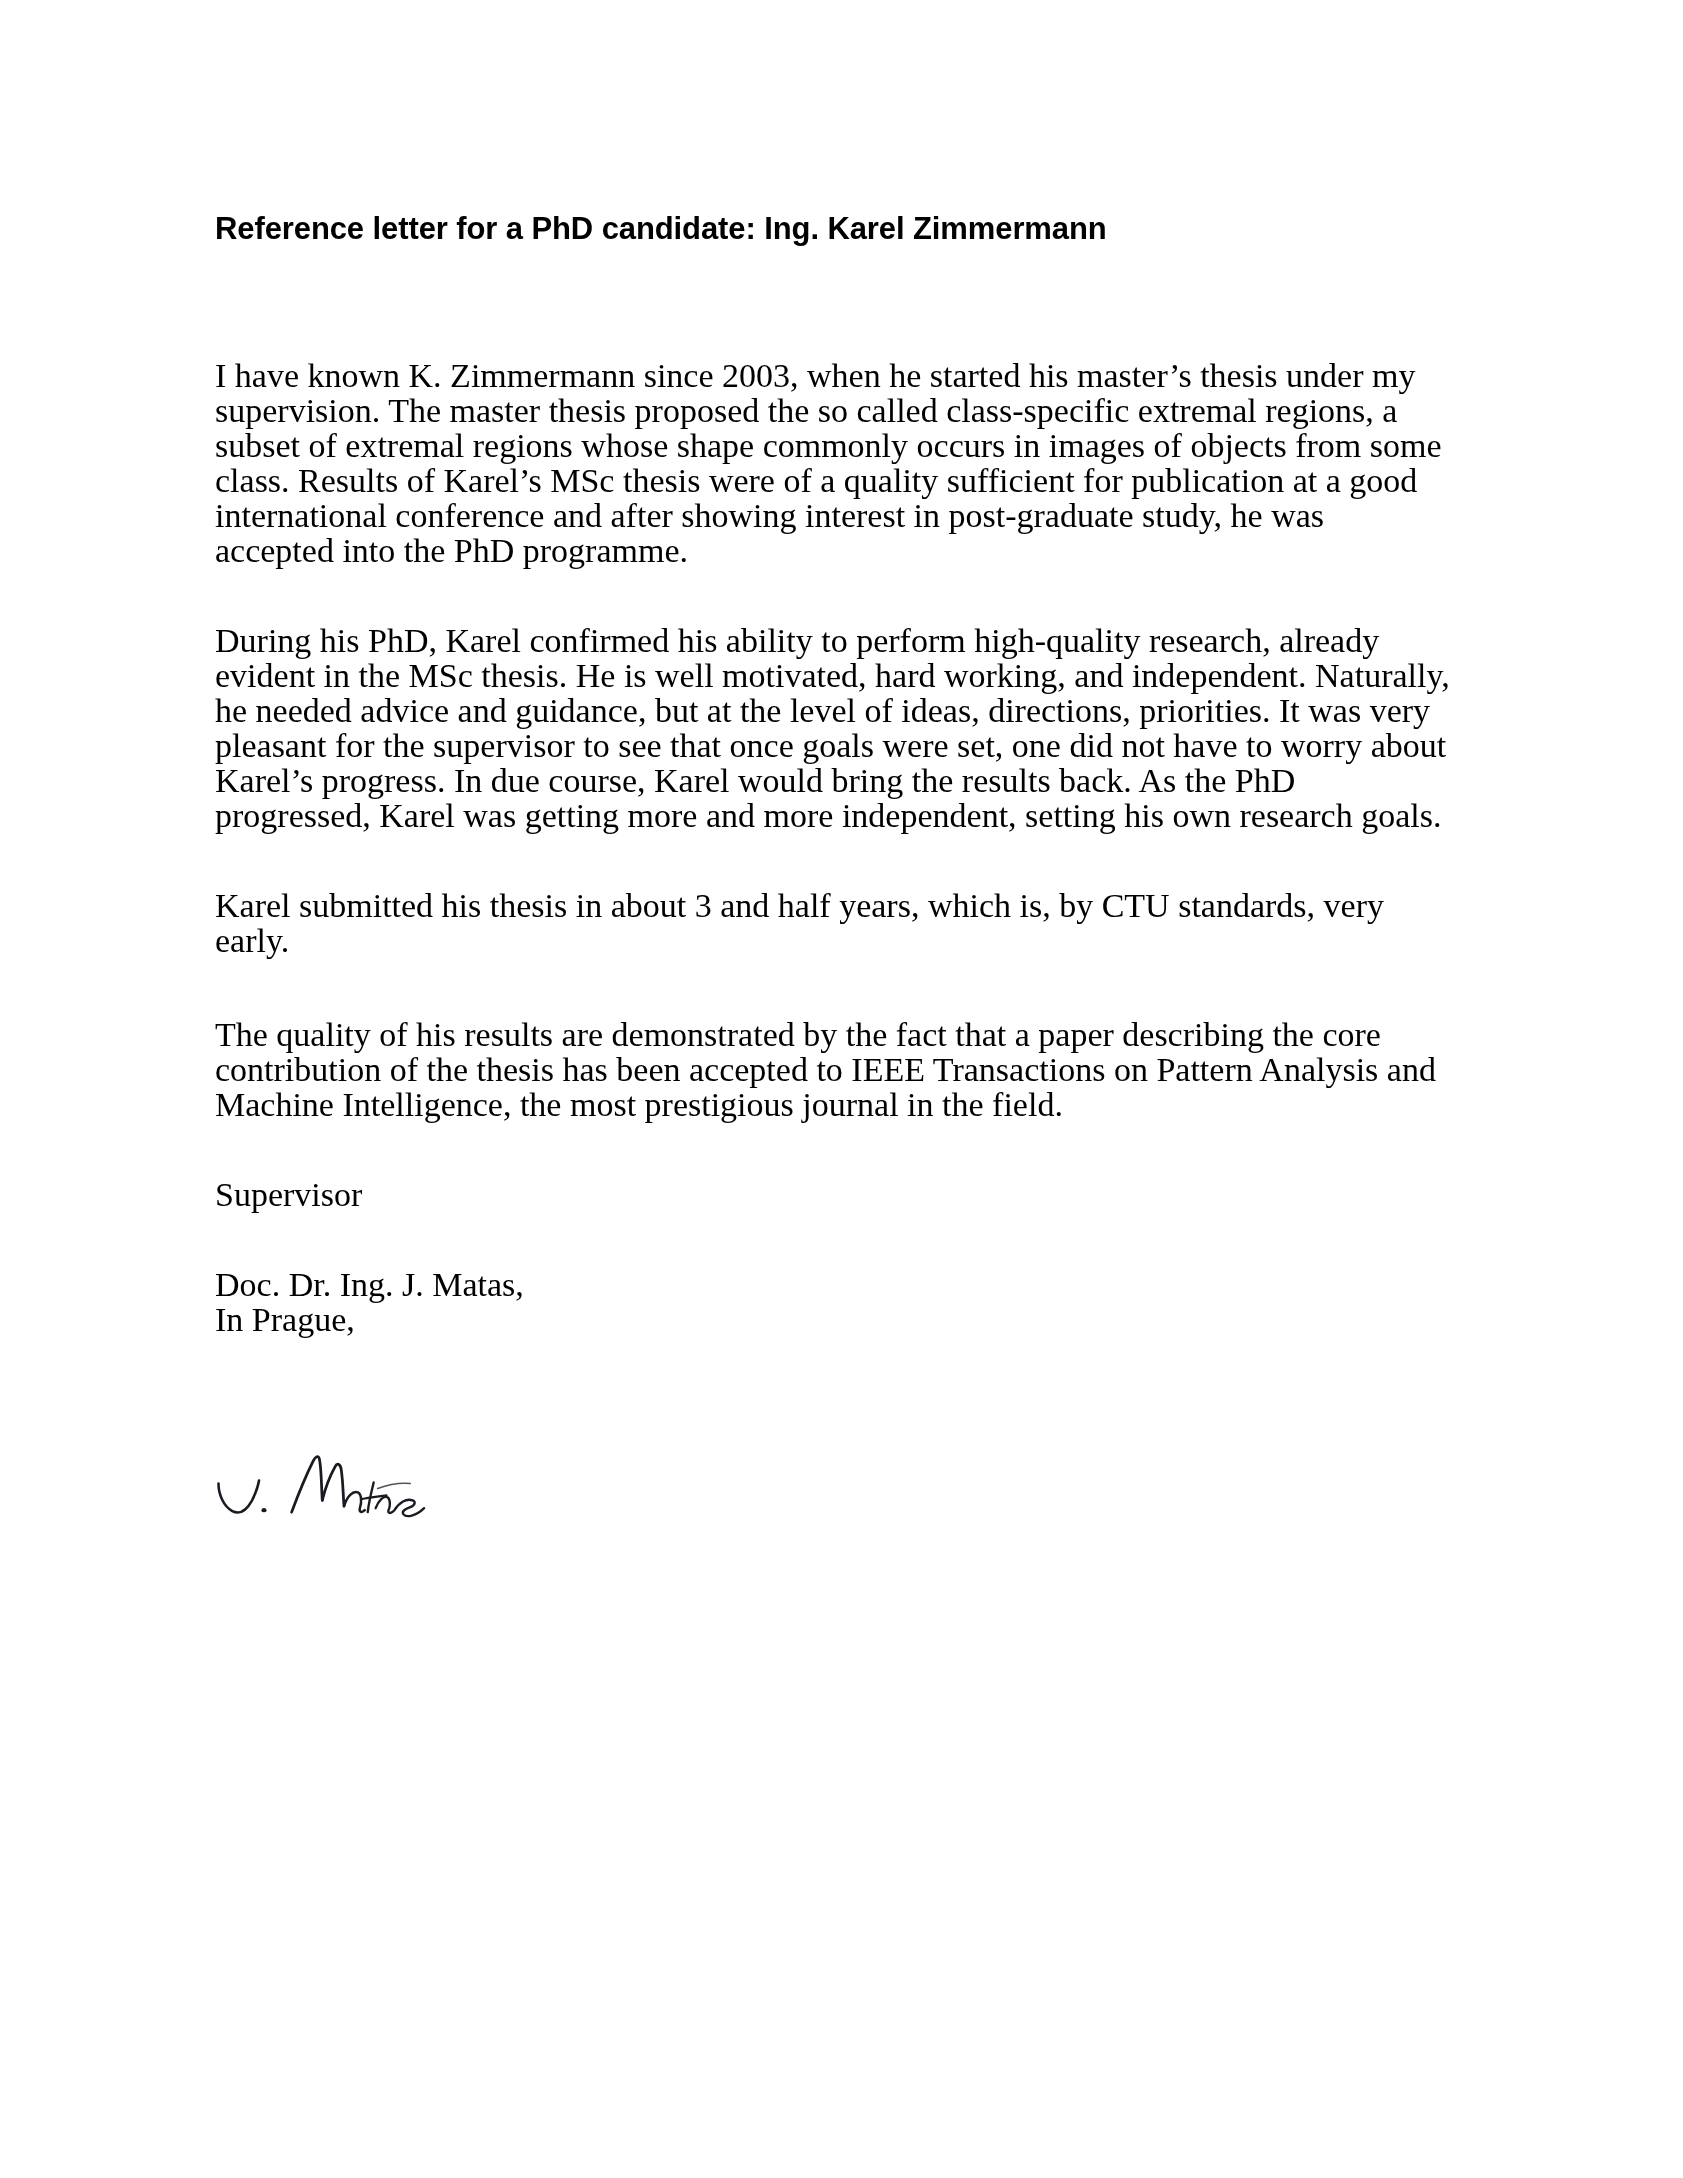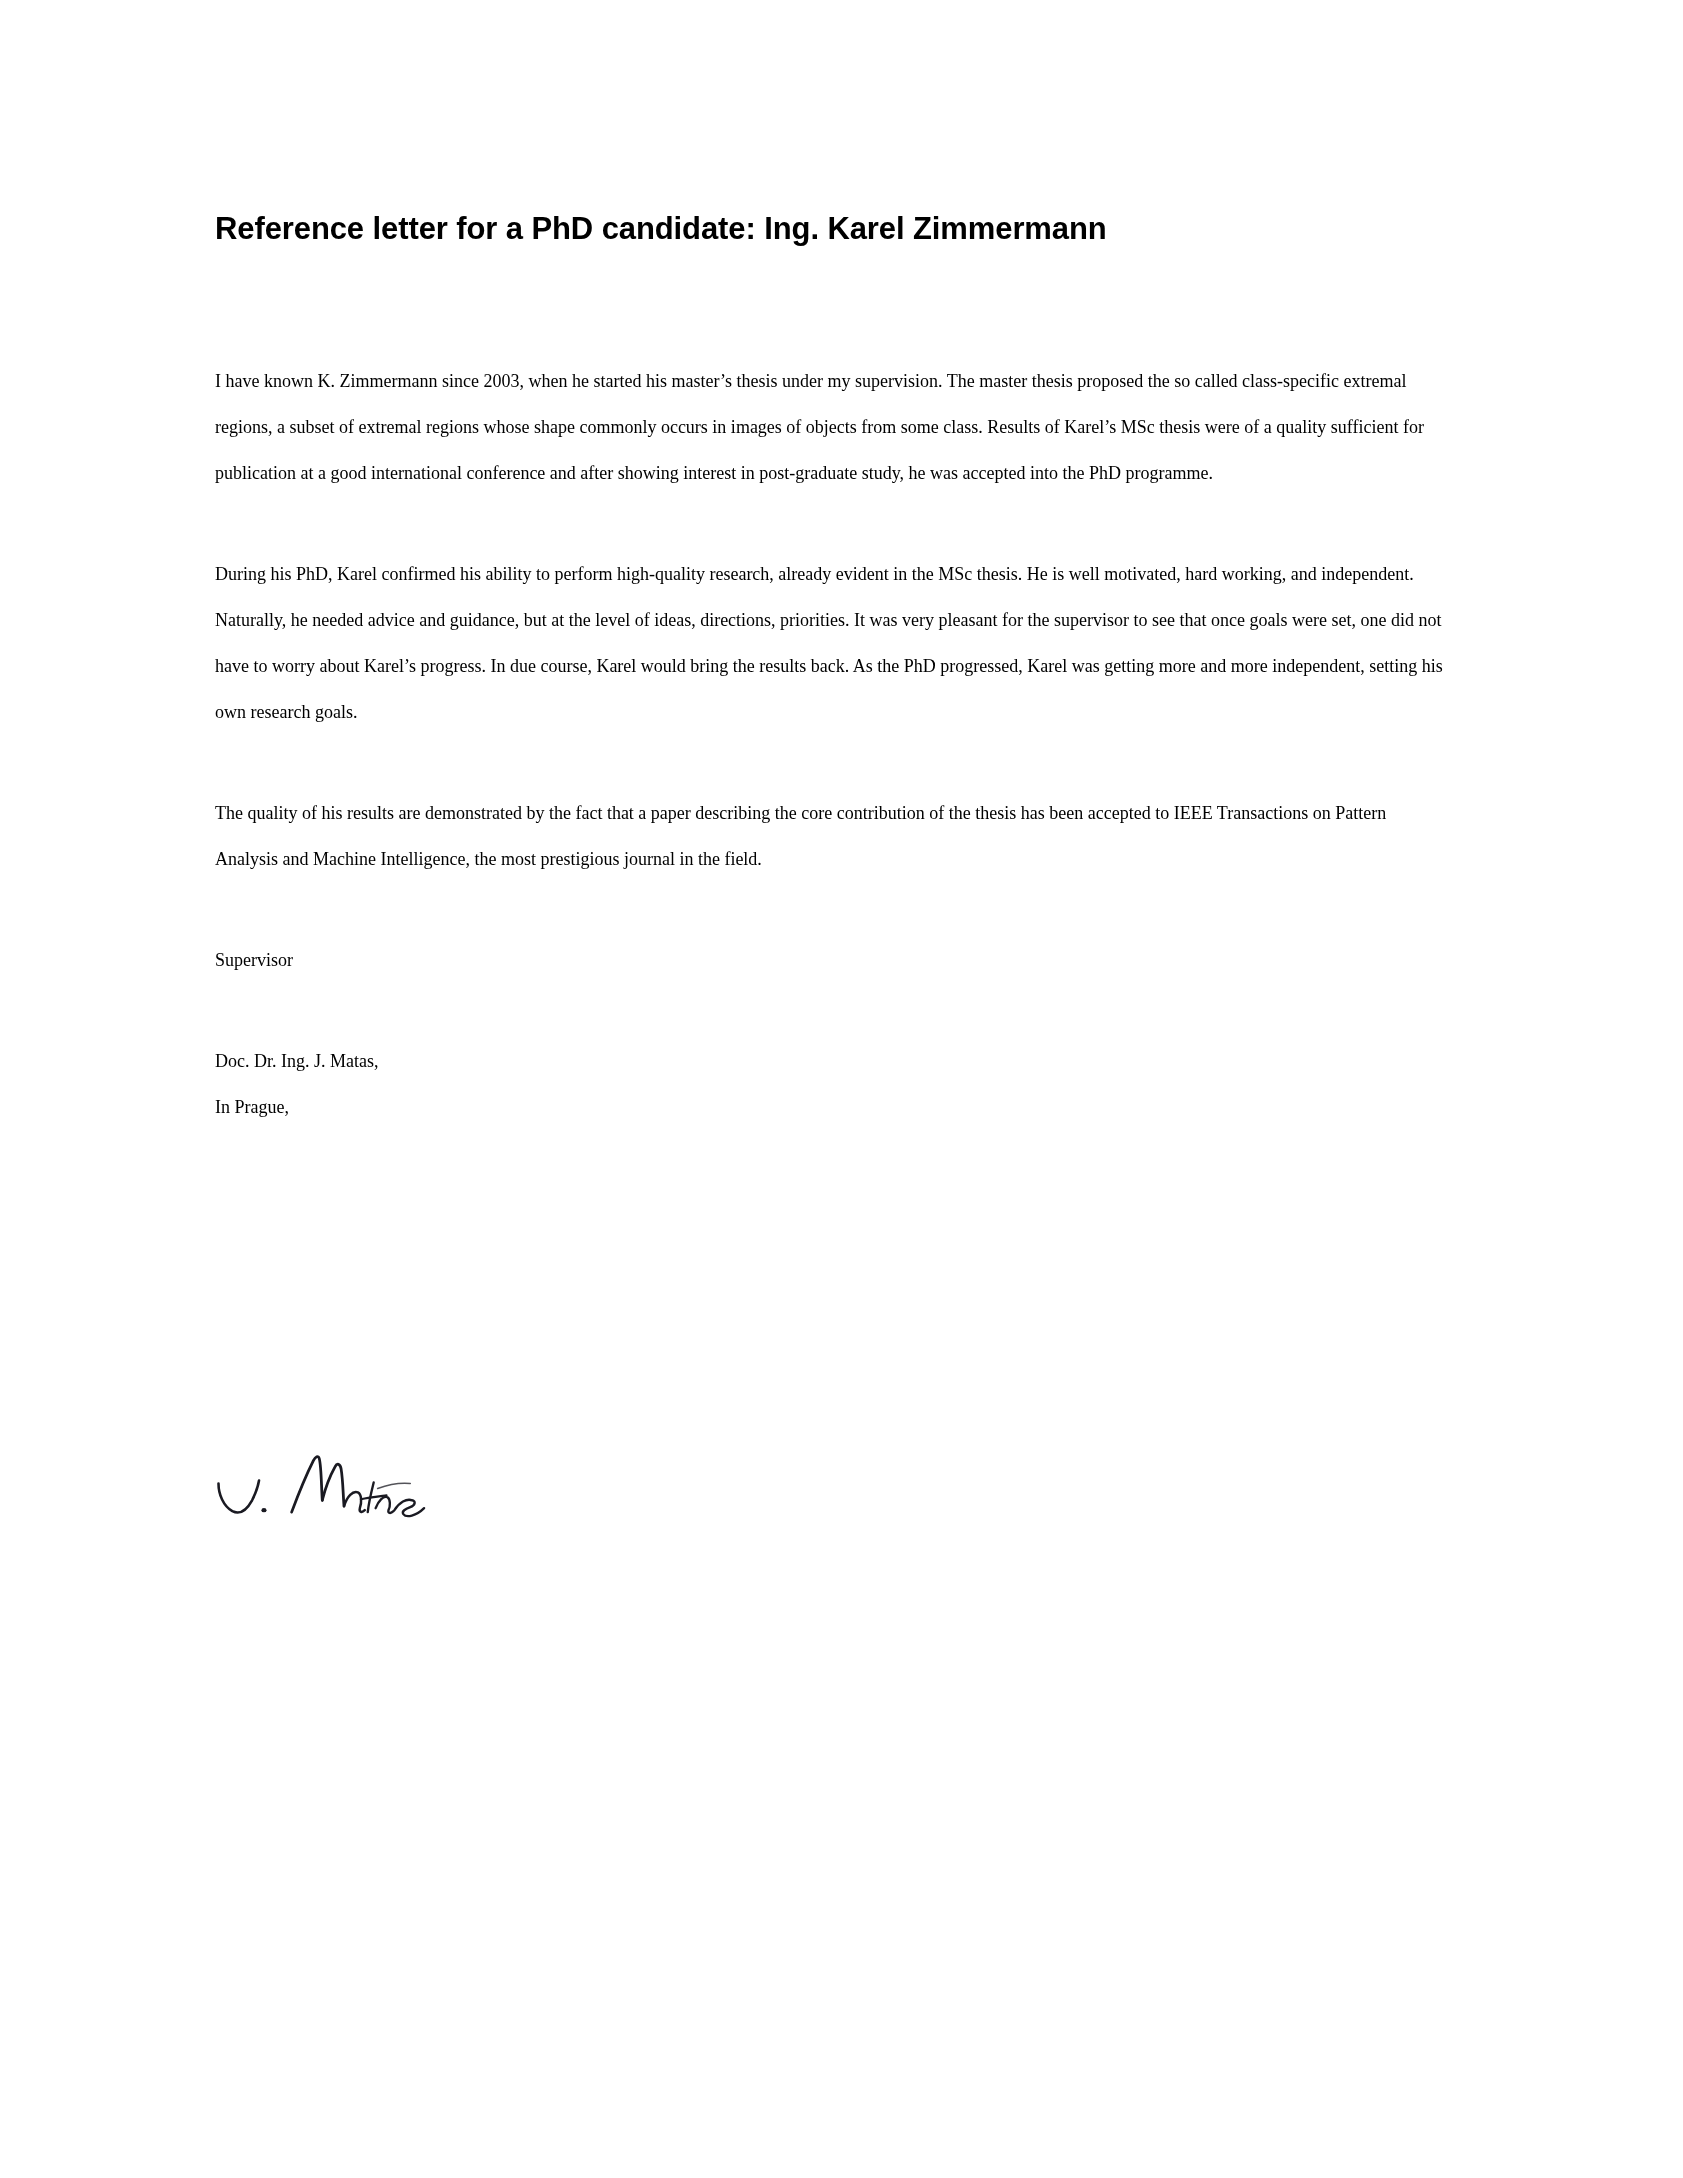--- a/index.html
+++ b/index.html
@@ -32,22 +32,22 @@
     left: 0;
     top: 210px;
     white-space: nowrap;
   }
   .body-block {
     position: absolute;
     left: 0;
     top: 358px;
     width: 1236px;
     font-family: "Liberation Serif", serif;
-    font-size: 18px;
-    line-height: 46px;
+    font-size: 34px;
+    line-height: 35px;
     color: #000000;
   }
   .para {
     margin: 0 0 26px 0;
     text-align: left;
   }
   .para.tight {
     margin-bottom: 0;
   }
   .para.gap-large {
@@ -75,20 +75,21 @@
   <div class="content">
 
     <div class="letter-title">Reference letter for a PhD candidate: Ing. Karel Zimmermann</div>
 
     <div class="body-block">
 
       <p class="para gap-large">I have known K. Zimmermann since 2003, when he started his master’s thesis under my supervision. The master thesis proposed the so called class-specific extremal regions, a subset of extremal regions whose shape commonly occurs in images of objects from some class. Results of Karel’s MSc thesis were of a quality sufficient for publication at a good international conference and after showing interest in post-graduate study, he was accepted into the PhD programme.</p>
 
       <p class="para gap-large">During his PhD, Karel confirmed his ability to perform high-quality research, already evident in the MSc thesis. He is well motivated, hard working, and independent. Naturally, he needed advice and guidance, but at the level of ideas, directions, priorities. It was very pleasant for the supervisor to see that once goals were set, one did not have to worry about Karel’s progress. In due course, Karel would bring the results back. As the PhD progressed, Karel was getting more and more independent, setting his own research goals.</p>
 
+      <p class="para gap-xl">Karel submitted his thesis in about 3 and half years, which is, by CTU standards, very early.</p>
 
       <p class="para gap-large">The quality of his results are demonstrated by the fact that a paper describing the core contribution of the thesis has been accepted to IEEE Transactions on Pattern Analysis and Machine Intelligence, the most prestigious journal in the field.</p>
 
 
 
       <p class="para gap-large">Supervisor</p>
 
       <p class="para tight">Doc. Dr. Ing. J. Matas,</p>
 
       <p class="para tight">In Prague,</p>

